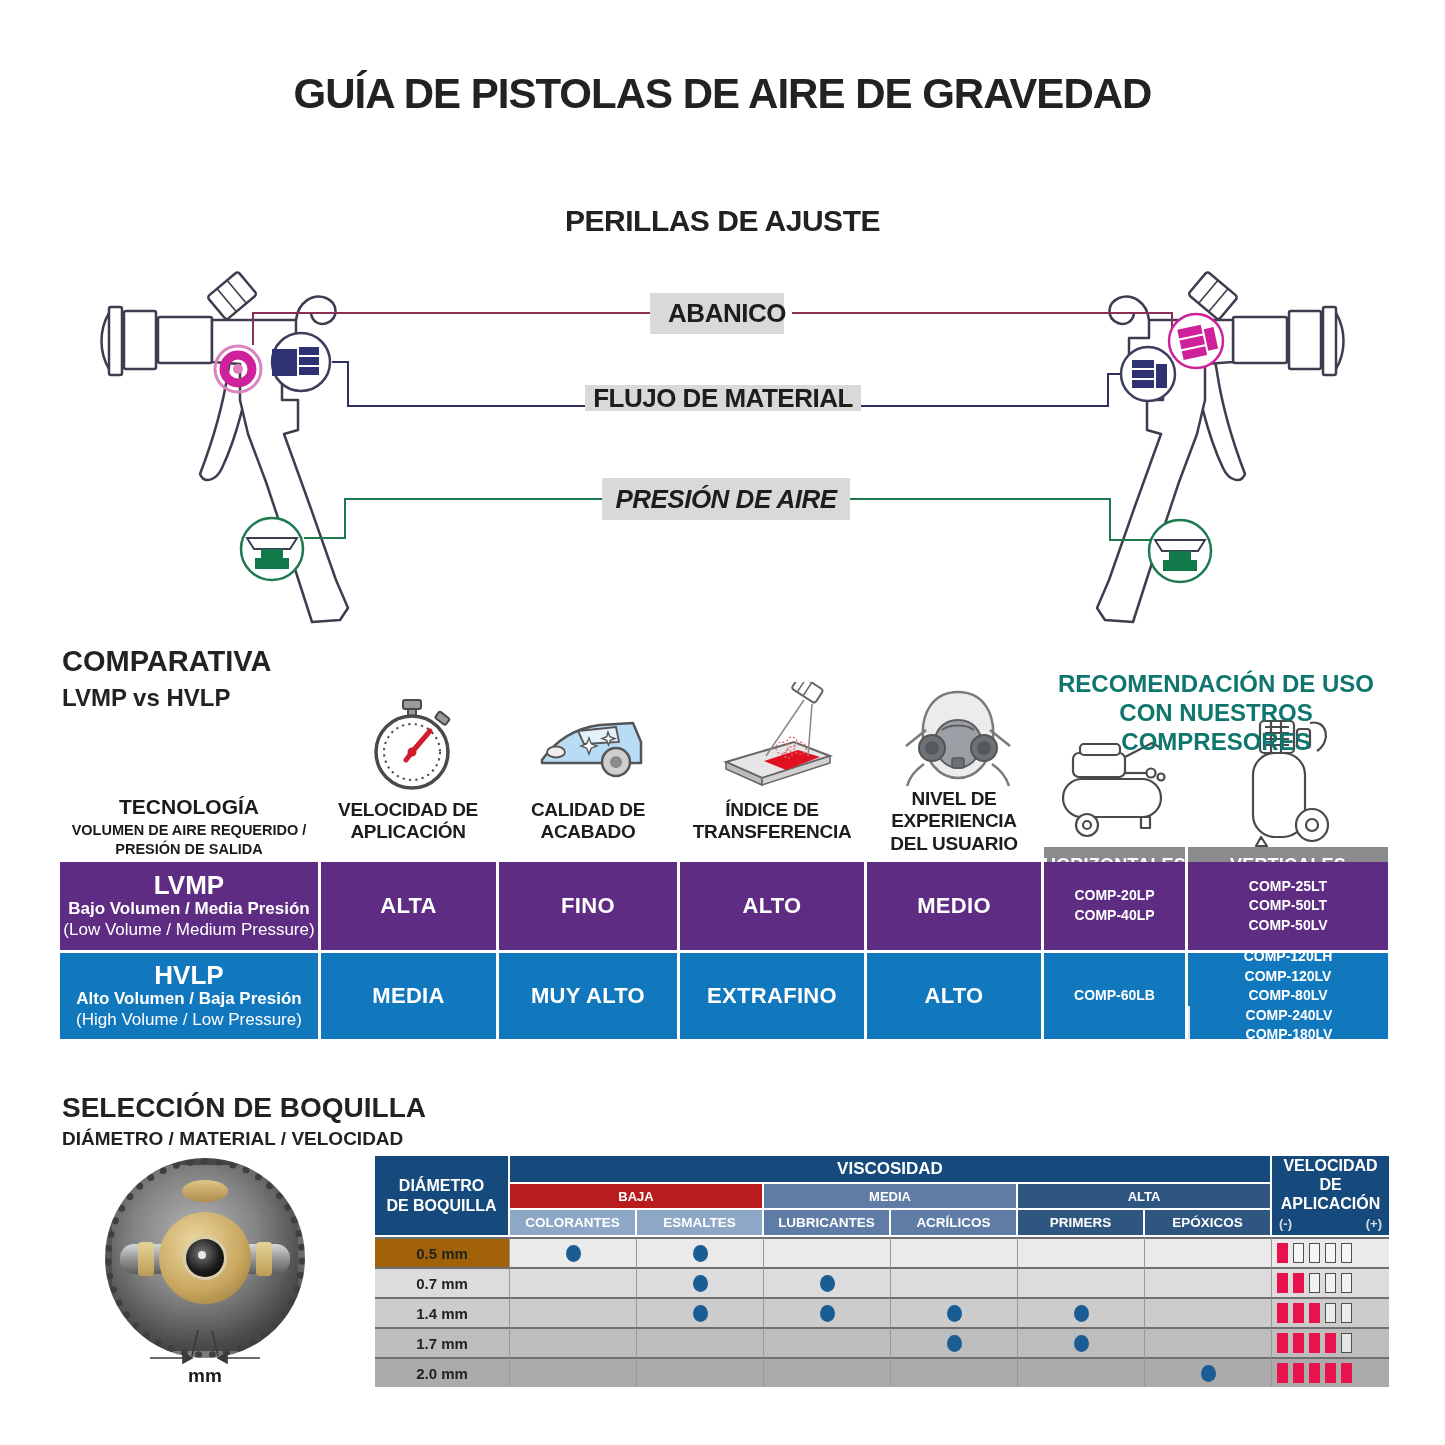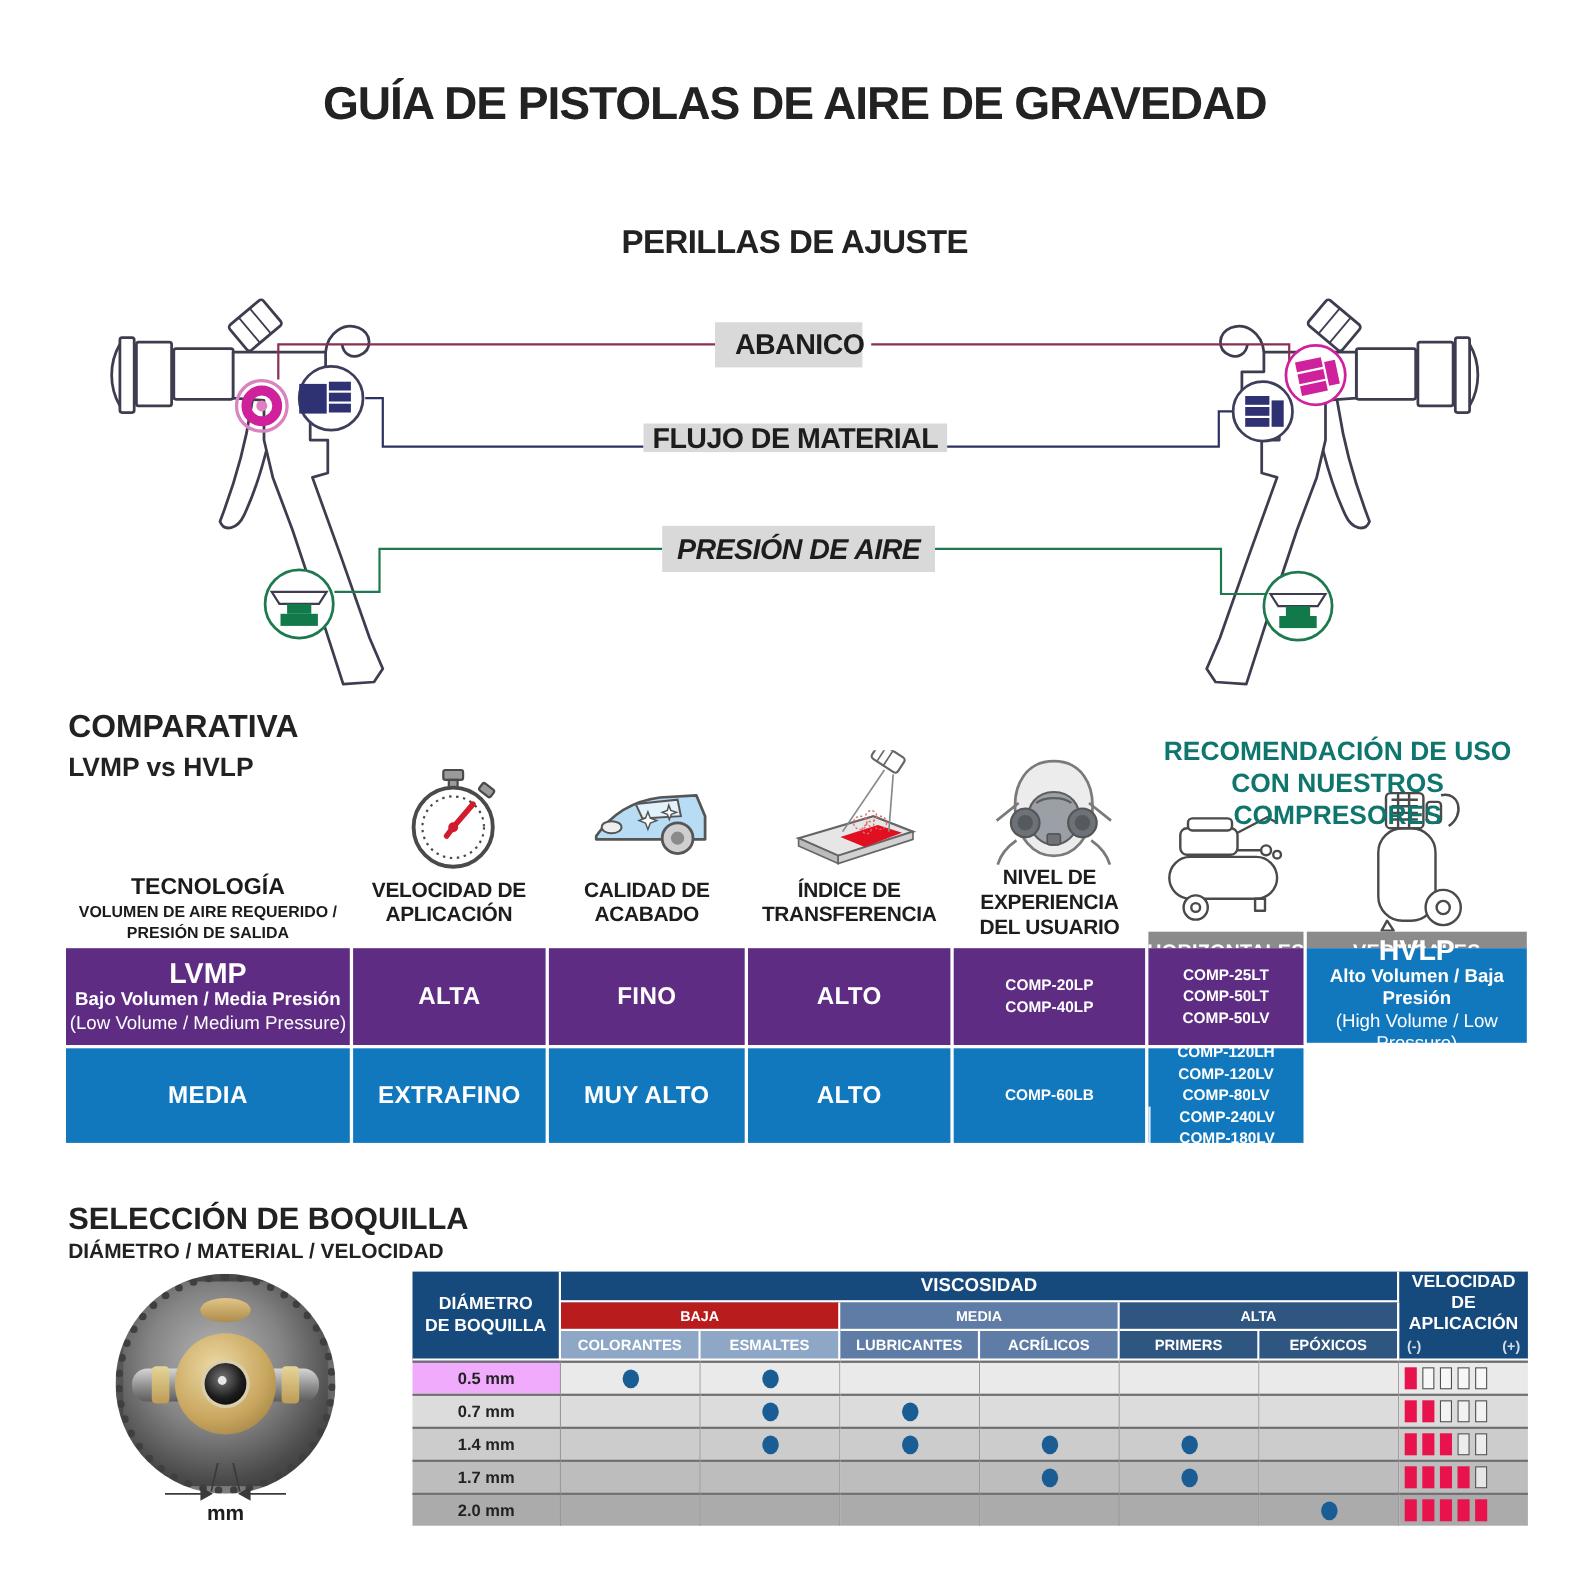--- a/index.html
+++ b/index.html
@@ -293,39 +293,40 @@
 
 <div id="comp-table" class="abs">
     <div class="comp-cell" style="background: rgb(94, 44, 130); height: 88px;">
       <div class="comp-tech-name">LVMP</div>
       <div class="comp-tech-es">Bajo Volumen / Media Presión</div>
       <div class="comp-tech-en">(Low Volume / Medium Pressure)</div>
     </div>
     <div class="comp-cell comp-val" style="background: rgb(94, 44, 130); height: 88px;">ALTA</div>
     <div class="comp-cell comp-val" style="background: rgb(94, 44, 130); height: 88px;">FINO</div>
     <div class="comp-cell comp-val" style="background: rgb(94, 44, 130); height: 88px;">ALTO</div>
+    <div class="comp-cell comp-val" style="background: rgb(94, 44, 130); height: 88px;">MEDIO</div>
     <div class="comp-cell" style="background: rgb(94, 44, 130); height: 88px;">
       <div class="comp-code">COMP-20LP</div>
       <div class="comp-code">COMP-40LP</div>
     </div>
     <div class="comp-cell" style="background: rgb(94, 44, 130); height: 88px;">
       <div>
         <div class="comp-code">COMP-25LT</div>
         <div class="comp-code">COMP-50LT</div>
         <div class="comp-code">COMP-50LV</div>
       </div>
     </div>
     <div class="comp-cell" style="background: rgb(18, 120, 190); height: 86px;">
       <div class="comp-tech-name">HVLP</div>
       <div class="comp-tech-es">Alto Volumen / Baja Presión</div>
       <div class="comp-tech-en">(High Volume / Low Pressure)</div>
     </div>
     <div class="comp-cell comp-val" style="background: rgb(18, 120, 190); height: 86px;">MEDIA</div>
+    <div class="comp-cell comp-val" style="background: rgb(18, 120, 190); height: 86px;">MUY ALTO</div>
     <div class="comp-cell comp-val" style="background: rgb(18, 120, 190); height: 86px;">EXTRAFINO</div>
-    <div class="comp-cell comp-val" style="background: rgb(18, 120, 190); height: 86px;">MUY ALTO</div>
     <div class="comp-cell comp-val" style="background: rgb(18, 120, 190); height: 86px;">ALTO</div>
     <div class="comp-cell" style="background: rgb(18, 120, 190); height: 86px;">
       <div class="comp-code">COMP-60LB</div>
     </div>
     <div class="comp-cell vert-split" style="background: rgb(18, 120, 190); height: 86px;">
       <div>
         <div class="comp-code">COMP-120LH</div>
         <div class="comp-code">COMP-120LV</div>
         <div class="comp-code">COMP-80LV</div>
       </div>
@@ -376,21 +377,21 @@
     </div>
     <div class="bq-h bq-group" style="grid-area: 2 / 2 / auto / 4; background: #b91c1c;">BAJA</div>
     <div class="bq-h bq-mat" style="grid-area: 3 / 2; background: rgb(142, 167, 198);">COLORANTES</div>
     <div class="bq-h bq-mat" style="grid-area: 3 / 3; background: rgb(142, 167, 198);">ESMALTES</div>
     <div class="bq-h bq-group" style="grid-area: 2 / 4 / auto / 6; background: rgb(94, 124, 166);">MEDIA</div>
     <div class="bq-h bq-mat" style="grid-area: 3 / 4; background: rgb(94, 124, 166);">LUBRICANTES</div>
     <div class="bq-h bq-mat" style="grid-area: 3 / 5; background: rgb(94, 124, 166);">ACRÍLICOS</div>
     <div class="bq-h bq-group" style="grid-area: 2 / 6 / auto / 8; background: rgb(47, 86, 128);">ALTA</div>
     <div class="bq-h bq-mat" style="grid-area: 3 / 6; background: rgb(47, 86, 128);">PRIMERS</div>
     <div class="bq-h bq-mat" style="grid-area: 3 / 7; background: rgb(47, 86, 128);">EPÓXICOS</div>
-    <div class="bq-d lbl" style="grid-area: 4 / 1; background: #f0abfc;">0.5 mm</div>
+    <div class="bq-d lbl" style="grid-area: 4 / 1; background: #a16207;">0.5 mm</div>
     <div class="bq-d" style="grid-area: 4 / 2; background: rgb(234, 234, 234);">
       <div class="dot" style="background: rgb(26, 92, 148);"></div>
     </div>
     <div class="bq-d" style="grid-area: 4 / 3; background: rgb(234, 234, 234);">
       <div class="dot" style="background: rgb(26, 92, 148);"></div>
     </div>
     <div class="bq-d" style="grid-area: 4 / 4; background: rgb(234, 234, 234);"></div>
     <div class="bq-d" style="grid-area: 4 / 5; background: rgb(234, 234, 234);"></div>
     <div class="bq-d" style="grid-area: 4 / 6; background: rgb(234, 234, 234);"></div>
     <div class="bq-d" style="grid-area: 4 / 7; background: rgb(234, 234, 234);"></div>

